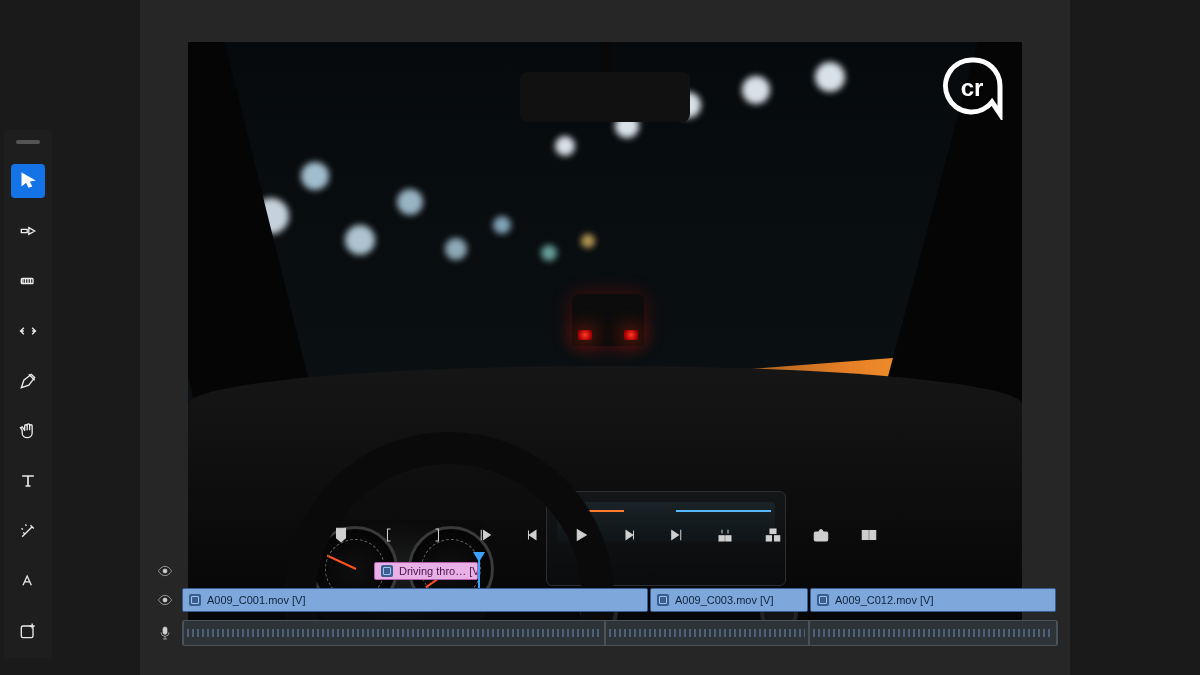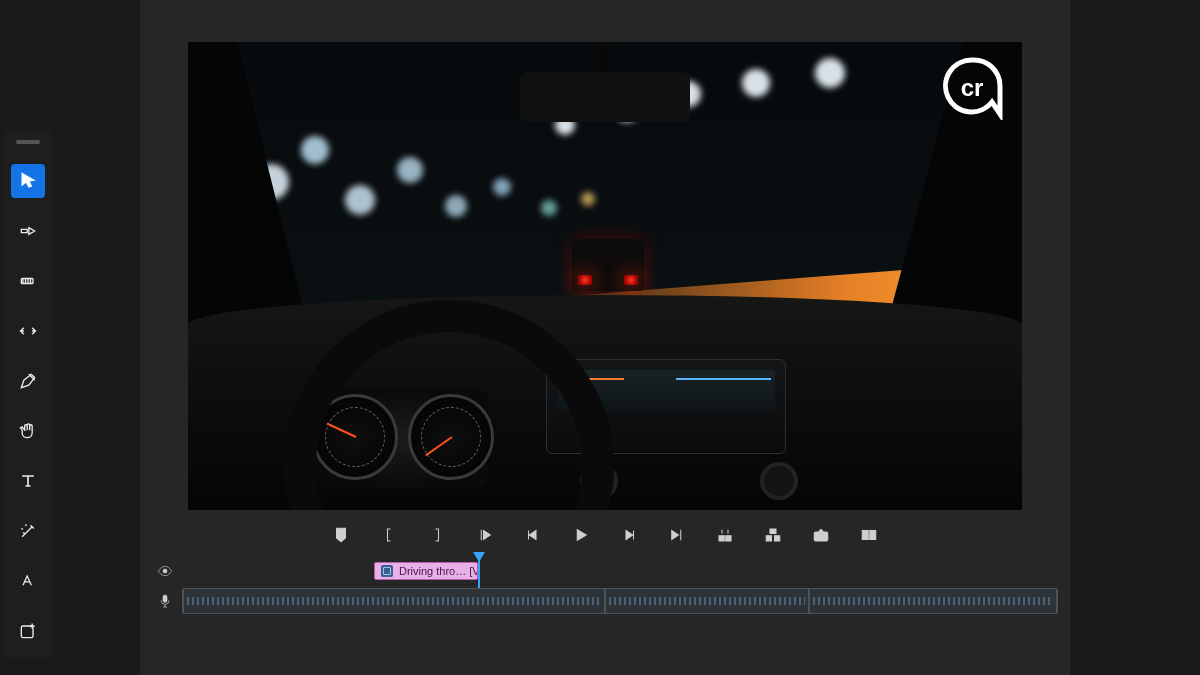--- a/index.html
+++ b/index.html
@@ -39,21 +39,21 @@
   height: 675px;
   background: #262626;
 }
 
 
 .preview {
   position: absolute;
   left: 48px;
   top: 42px;
   width: 834px;
-  height: 468px;
+  height: 600px;
   background: #000;
   border-radius: 2px;
   overflow: hidden;
 }
 
 .preview .sky { position:absolute; inset:0; background: linear-gradient(180deg,#060a0d 0%,#0b1012 60%,#0e1214 100%); }
 .preview .road { position:absolute; left:0; right:0; bottom:0; height:58%; background: linear-gradient(180deg,#141515 0%,#181818 40%,#101010 100%); transform: perspective(600px) rotateX(28deg); transform-origin: bottom center; }
 .preview .lane { position:absolute; left:50%; bottom:0; width:6px; height:58%; background: repeating-linear-gradient(180deg,#bdbdbd 0 18px, transparent 18px 60px); transform: translateX(-50%) perspective(600px) rotateX(35deg); transform-origin: bottom center; opacity:.5;}
 .preview .streak-r { position:absolute; right:0; bottom:34%; width:70%; height:90px; background: linear-gradient(90deg, transparent 0%, rgba(255,120,20,.0) 10%, rgba(255,140,40,.9) 70%, rgba(255,170,60,1) 100%); filter: blur(6px); clip-path: polygon(0 50%, 100% 0, 100% 100%); }
 .preview .lights-l { position:absolute; left:2%; top:14%; width:48%; height:30%; }
@@ -331,20 +331,42 @@
       </div>
       <div class="track-body">
         <div class="clip pink" style="left:192px;width:104px">
           <span class="fx"></span>
           <span>Driving thro… [V]</span>
         </div>
         <div class="playhead" style="left:296px"></div>
       </div>
     </div>
 
+    <div class="track-row">
+      <div class="track-head">
+        <svg viewBox="0 0 24 24">
+            <path d="M2 12s4-7 10-7 10 7 10 7-4 7-10 7S2 12 2 12z" fill="none"></path>
+            <circle cx="12" cy="12" r="3"></circle>
+          </svg>
+      </div>
+      <div class="track-body">
+        <div class="clip" style="left:0px;width:466px">
+          <span class="fx"></span>
+          <span>A009_C001.mov [V]</span>
+        </div>
+        <div class="clip" style="left:468px;width:158px">
+          <span class="fx"></span>
+          <span>A009_C003.mov [V]</span>
+        </div>
+        <div class="clip" style="left:628px;width:246px">
+          <span class="fx"></span>
+          <span>A009_C012.mov [V]</span>
+        </div>
+      </div>
+    </div>
 
     <div class="track-row" style="height:30px">
       <div class="track-head">
         <svg viewBox="0 0 24 24">
             <rect x="9" y="3" width="6" height="11" rx="3"></rect>
             <path d="M6 11a6 6 0 0012 0M12 17v4M9 21h6" fill="none"></path>
           </svg>
       </div>
       <div class="track-body">
         <div class="audio-lane">

